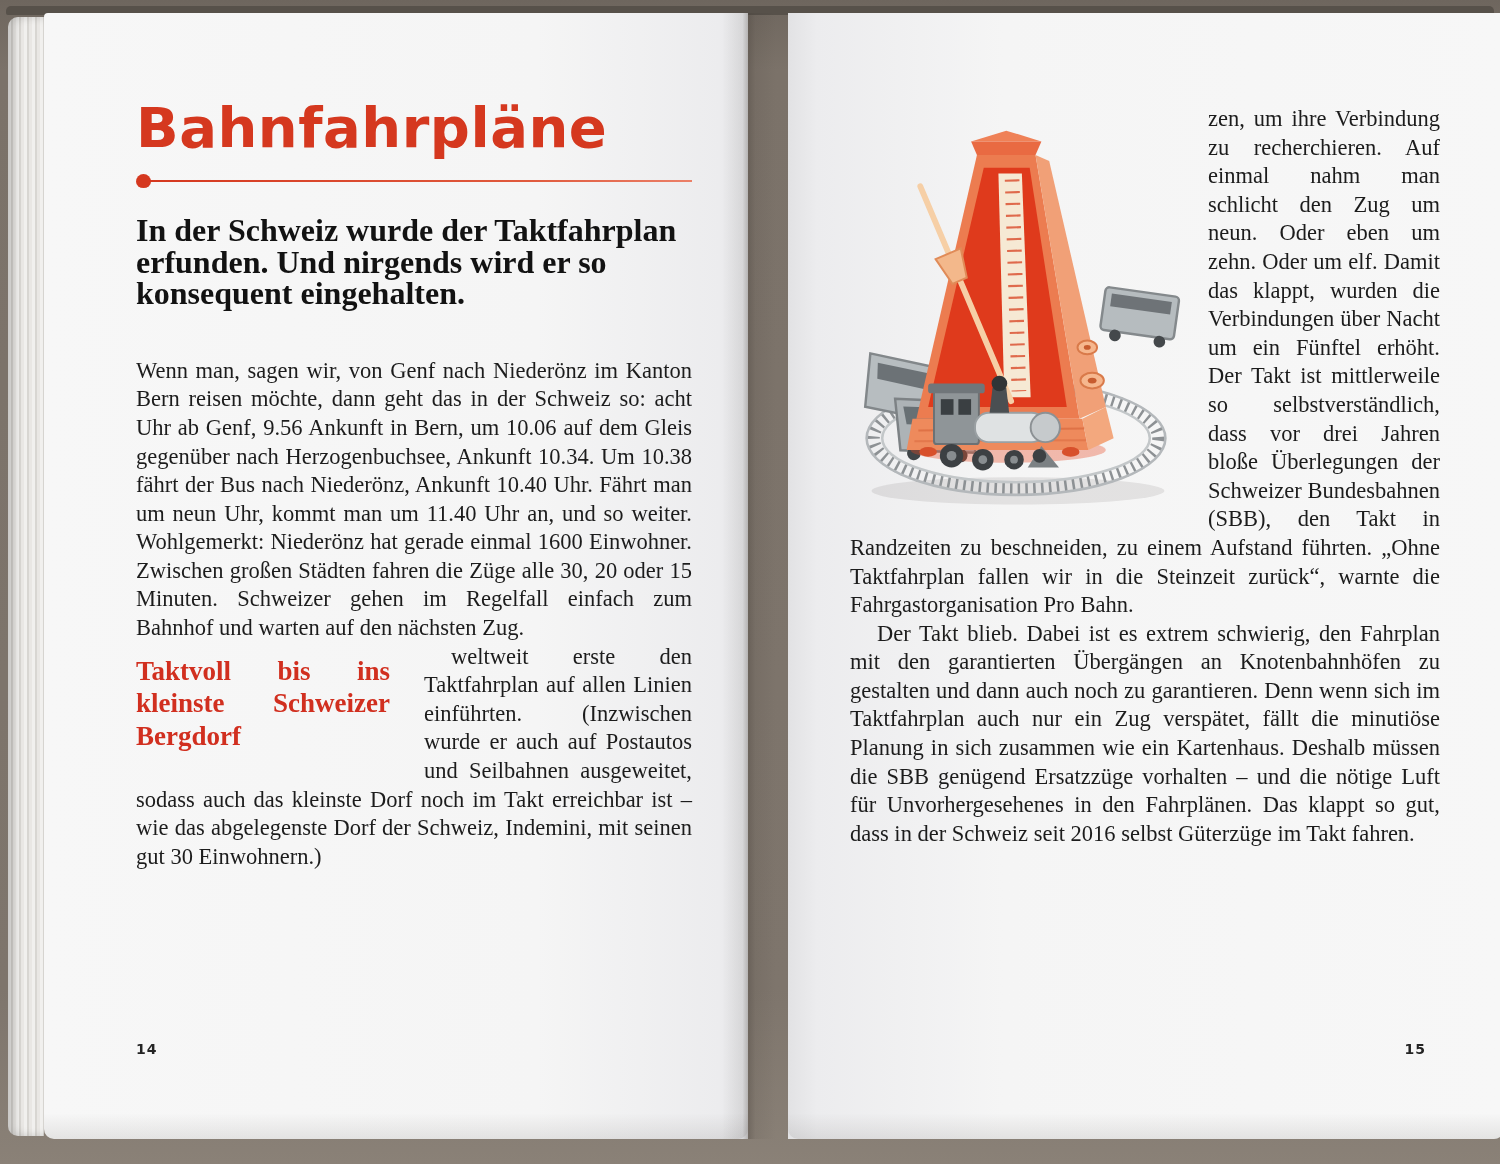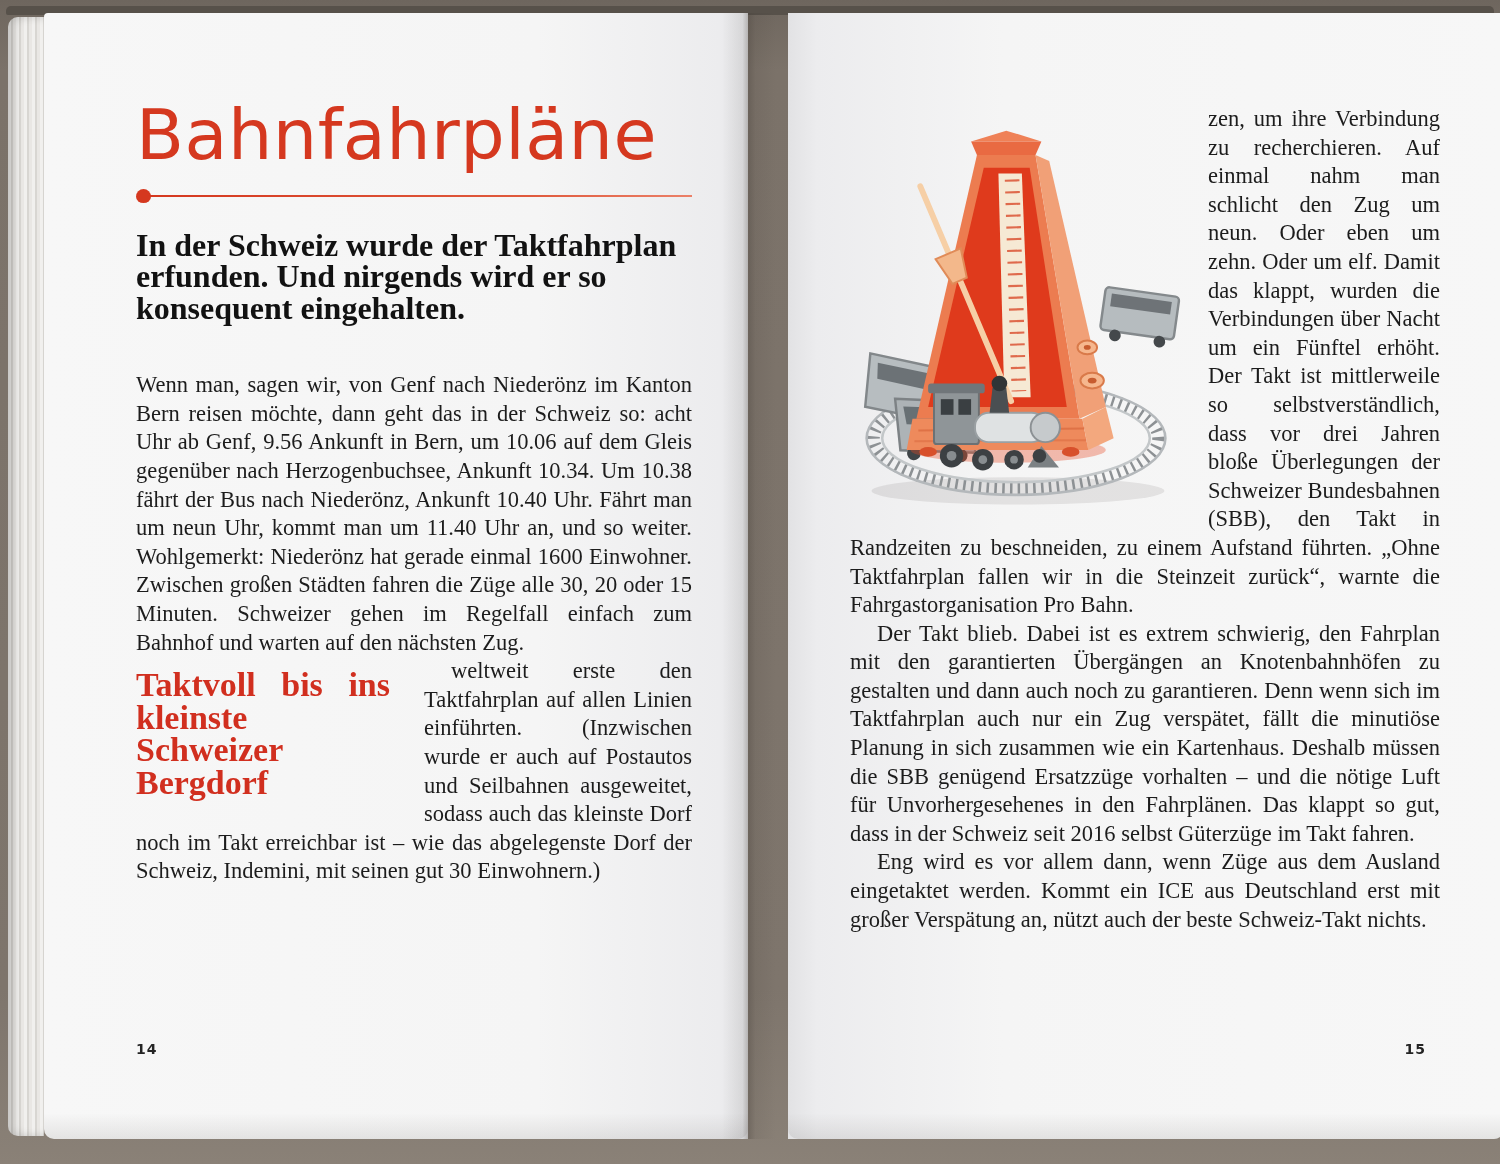--- a/index.html
+++ b/index.html
@@ -13,30 +13,30 @@
   .page{position:absolute;top:0;bottom:5px;}
   .page.left{left:36px;width:704px;background:linear-gradient(90deg,#f7f7f7 0%,#f5f5f5 70%,#ececee 96%,#e2e2e4 100%);border-radius:4px 0 0 10px;}
   .page.right{left:780px;width:716px;background:linear-gradient(270deg,#f7f7f7 0%,#f5f5f5 70%,#ececee 96%,#e2e2e4 100%);border-radius:0 4px 10px 0;}
   .page::after{content:"";position:absolute;left:0;right:0;bottom:0;height:26px;background:linear-gradient(180deg,rgba(0,0,0,0) 0%,rgba(60,55,50,.10) 100%);border-radius:0 0 10px 10px;pointer-events:none;}
   .gutter{position:absolute;left:714px;top:0;bottom:5px;width:54px;pointer-events:none;
     background:linear-gradient(90deg,rgba(0,0,0,0) 0%,rgba(40,35,30,.07) 38%,rgba(70,63,57,.32) 50%,rgba(40,35,30,.07) 62%,rgba(0,0,0,0) 100%);}
   .content{position:absolute;color:#1b1b1b;}
   .page.left .content{left:92px;right:56px;top:86px;bottom:70px;}
   .page.right .content{left:62px;right:64px;top:92px;bottom:70px;}
 
-  .chapter-title{font-family:"DejaVu Sans",sans-serif;font-weight:normal;font-size:70px;line-height:1.04;letter-spacing:.5px;color:#d5381f;}
+  .chapter-title{font-family:"DejaVu Sans",sans-serif;font-weight:bold;font-size:56px;line-height:1.04;letter-spacing:.5px;color:#d5381f;}
   .title-rule{display:flex;align-items:center;margin-top:17px;height:14px;}
   .title-rule .dot{width:15px;height:14px;border-radius:50% 50% 50% 50%/55% 55% 45% 45%;background:#d5381f;flex:0 0 auto;}
   .title-rule .line{flex:1;height:2px;margin-left:-2px;background:linear-gradient(90deg,#d5381f 0%,#e05a3d 70%,#eb8068 100%);}
   .intro{font-weight:700;font-size:32px;line-height:31.5px;margin-top:27px;color:#121212;}
 
   .body-para{font-size:22.5px;line-height:28.6px;text-align:justify;margin:0;color:#1c1c1c;}
   .first-para{margin-top:47px;}
   .indent{text-indent:27px;}
-  .sidebar-heading{float:left;clear:left;width:254px;margin:12px 34px 22px 0;font-weight:700;font-size:34px;line-height:32.5px;color:#d12f1f;text-indent:0;}
+  .sidebar-heading{float:left;clear:left;width:254px;margin:12px 34px 22px 0;font-weight:700;font-size:27px;line-height:32.5px;color:#d12f1f;text-indent:0;}
   .metronome-float{float:left;width:332px;height:408px;margin:14px 26px 4px 0;}
   .metronome-float svg{width:100%;height:100%;display:block;}
   .pagenum{position:absolute;bottom:82px;font-family:"DejaVu Sans",sans-serif;font-weight:bold;font-size:14px;color:#242424;letter-spacing:1px;}
   .page.left .pagenum{left:92px;}
   .page.right .pagenum{right:78px;}
 </style>
 </head>
 <body>
 
 <div class="scene">
@@ -154,20 +154,19 @@
                 <circle cx="136" cy="340" r="4.5" fill="#888d90"></circle>
               <circle cx="168" cy="340" r="10" fill="#3c4043"></circle>
                 <circle cx="168" cy="340" r="4" fill="#888d90"></circle>
               <circle cx="194" cy="336" r="7" fill="#3c4043"></circle>
             </g>
           </svg>
         </div>
 
         <p class="body-para">zen, um ihre Verbindung zu recherchieren. Auf einmal nahm man schlicht den Zug um neun. Oder eben um zehn. Oder um elf. Damit das klappt, wurden die Verbindungen über Nacht um ein Fünftel erhöht. Der Takt ist mittlerweile so selbstverständlich, dass vor drei Jahren bloße Überlegungen der Schweizer Bundesbahnen (SBB), den Takt in Randzeiten zu beschneiden, zu einem Aufstand führten. „Ohne Taktfahrplan fallen wir in die Steinzeit zurück“, warnte die Fahrgastorganisation Pro Bahn.</p>
         <p class="body-para indent">Der Takt blieb. Dabei ist es extrem schwierig, den Fahrplan mit den garantierten Übergängen an Knotenbahnhöfen zu gestalten und dann auch noch zu garantieren. Denn wenn sich im Taktfahrplan auch nur ein Zug verspätet, fällt die minutiöse Planung in sich zusammen wie ein Kartenhaus. Deshalb müssen die SBB genügend Ersatzzüge vorhalten – und die nötige Luft für Unvorhergesehenes in den Fahrplänen. Das klappt so gut, dass in der Schweiz seit 2016 selbst Güterzüge im Takt fahren.</p>
-        <p class="body-para indent">Eng wird es vor allem dann, wenn Züge aus dem Ausland eingetaktet werden. Kommt ein ICE aus Deutschland erst mit großer Verspätung an, nützt auch der beste Schweiz-Takt nichts.</p>
       </div>
       <div class="pagenum">15</div>
     </div>
 
     <div class="gutter"></div>
   </div>
 </div>
 
 </body></html>

